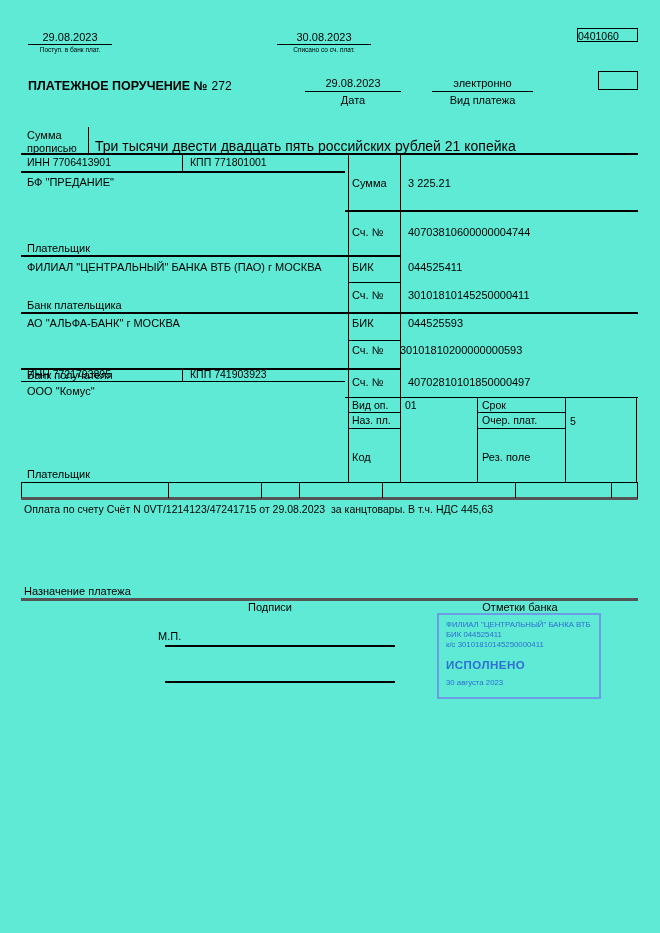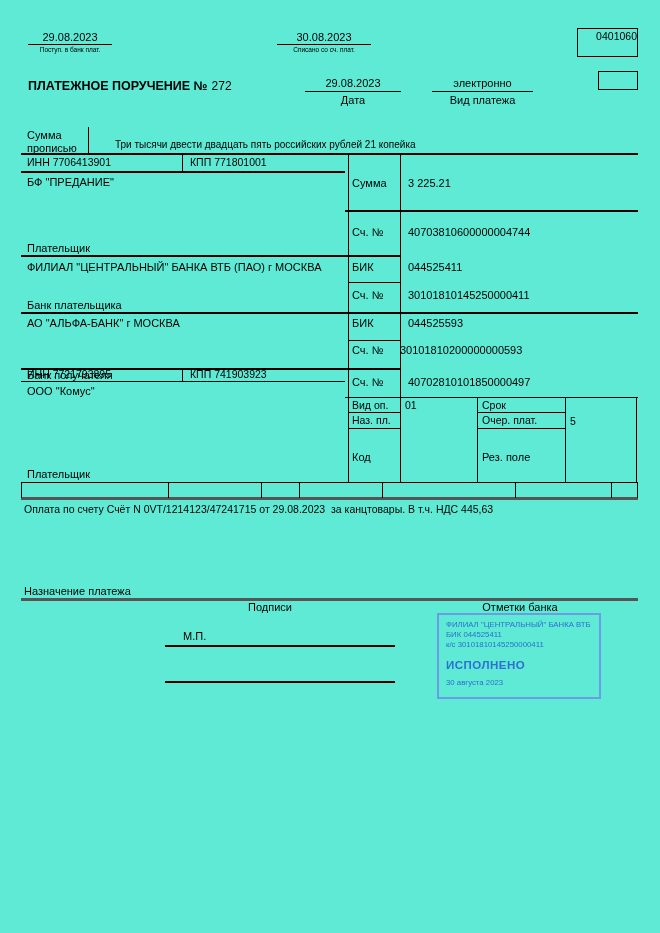--- a/index.html
+++ b/index.html
@@ -40,36 +40,36 @@
 <div class="page">
 
   <div class="topdate" style="left:28px;top:31px;width:84px;">
     <div class="val">29.08.2023</div>
     <div class="lbl">Поступ. в банк плат.</div>
   </div>
   <div class="topdate" style="left:277px;top:31px;width:94px;">
     <div class="val">30.08.2023</div>
     <div class="lbl">Списано со сч. плат.</div>
   </div>
-  <div class="ubox" style="left:577px;top:28px;width:61px;height:29px;font-size:10.5px;text-align:right;line-height:15px;">0401060</div>
+  <div class="ubox" style="left:577px;top:28px;width:61px;height:14px;font-size:10.5px;text-align:left;line-height:15px;">0401060</div>
 
   <div class="t b" style="left:28px;top:80px;font-size:12.5px;"><span>ПЛАТЕЖНОЕ ПОРУЧЕНИЕ №</span><span style="font-weight:normal;font-size:12px;margin-left:4px;">272</span></div>
   <div class="datefield" style="left:305px;top:77px;width:96px;">
     <div class="val">29.08.2023</div>
     <div class="lbl">Дата</div>
   </div>
   <div class="datefield" style="left:432px;top:77px;width:101px;">
     <div class="val">электронно</div>
     <div class="lbl">Вид платежа</div>
   </div>
   <div class="ubox" style="left:598px;top:71px;width:40px;height:19px;"></div>
 
   <div class="wraplbl" style="left:27px;top:129px;width:58px;">Сумма прописью</div>
   <div class="vl" style="left:88px;top:127px;height:28px;"></div>
-  <div class="t" style="left:95px;top:139px;font-size:10px;margin-left:20px;">Три тысячи двести двадцать пять российских рублей 21 копейка</div>
+  <div class="t" style="left:95px;top:139px;font-size:14px;">Три тысячи двести двадцать пять российских рублей 21 копейка</div>
 
   <div class="hl" style="left:21px;top:153px;width:617px;height:2px;"></div>
   <div class="hl" style="left:21px;top:171px;width:324px;height:1.5px;"></div>
   <div class="hl" style="left:345px;top:210px;width:293px;height:1.5px;"></div>
   <div class="hl" style="left:21px;top:255px;width:379px;height:2px;"></div>
   <div class="hl" style="left:348px;top:282px;width:52px;"></div>
   <div class="hl" style="left:21px;top:312px;width:617px;height:2px;"></div>
   <div class="hl" style="left:348px;top:340px;width:52px;"></div>
   <div class="hl" style="left:21px;top:368px;width:379px;height:2px;"></div>
   <div class="hl" style="left:21px;top:381px;width:324px;height:1.2px;"></div>
@@ -137,21 +137,21 @@
   <div class="t" style="left:570px;top:416px;font-size:10.5px;">5</div>
   <div class="t" style="left:352px;top:451px;">Код</div>
   <div class="t" style="left:482px;top:451px;">Рез. поле</div>
 
   <div class="t" style="left:24px;top:504px;font-size:10.5px;">Оплата по счету Счёт N 0VT/1214123/47241715 от 29.08.2023  за канцтовары. В т.ч. НДС 445,63</div>
   <div class="t" style="left:24px;top:585px;">Назначение платежа</div>
   <div class="hl thick" style="left:21px;top:598px;width:617px;height:2.5px;"></div>
 
   <div class="t c" style="left:230px;top:601px;width:80px;">Подписи</div>
   <div class="t c" style="left:468px;top:601px;width:104px;">Отметки банка</div>
-  <div class="t" style="left:158px;top:630px;margin-left:25px;">М.П.</div>
+  <div class="t" style="left:158px;top:630px;">М.П.</div>
   <div class="hl" style="left:165px;top:645px;width:230px;height:2px;"></div>
   <div class="hl" style="left:165px;top:681px;width:230px;height:2px;"></div>
 
   <div class="stamp">
     <div class="sline">ФИЛИАЛ "ЦЕНТРАЛЬНЫЙ" БАНКА ВТБ</div>
     <div class="sline">БИК 044525411</div>
     <div class="sline">к/с 30101810145250000411</div>
     <div class="status">ИСПОЛНЕНО</div>
     <div class="sdate">30 августа 2023</div>
   </div>

